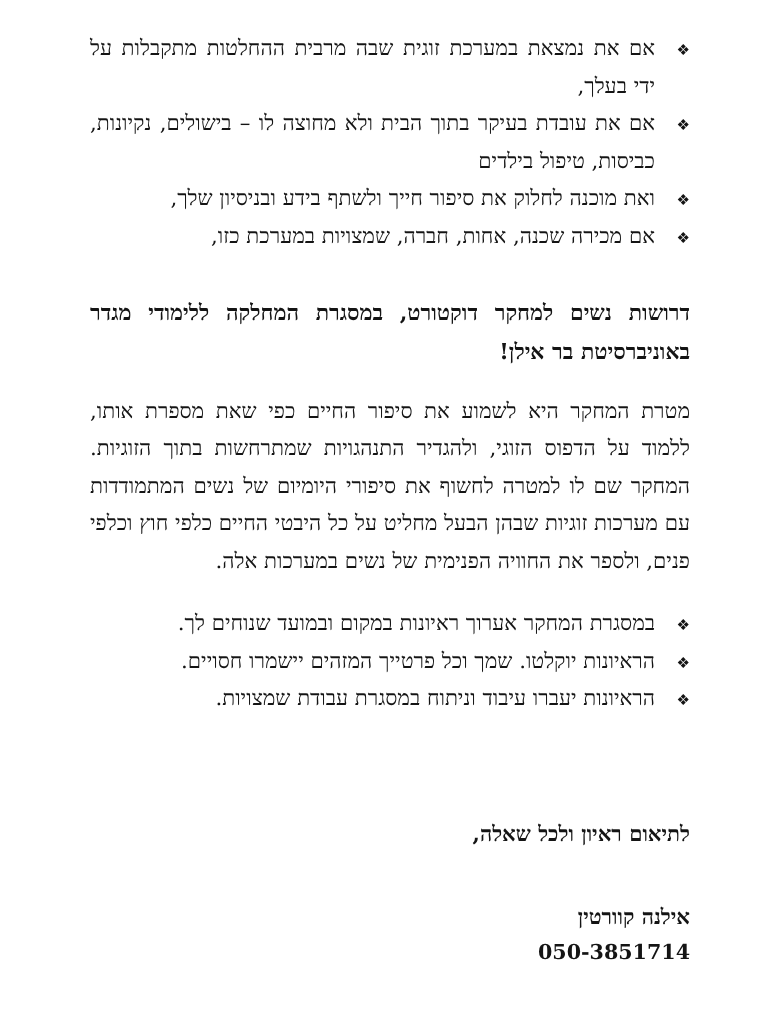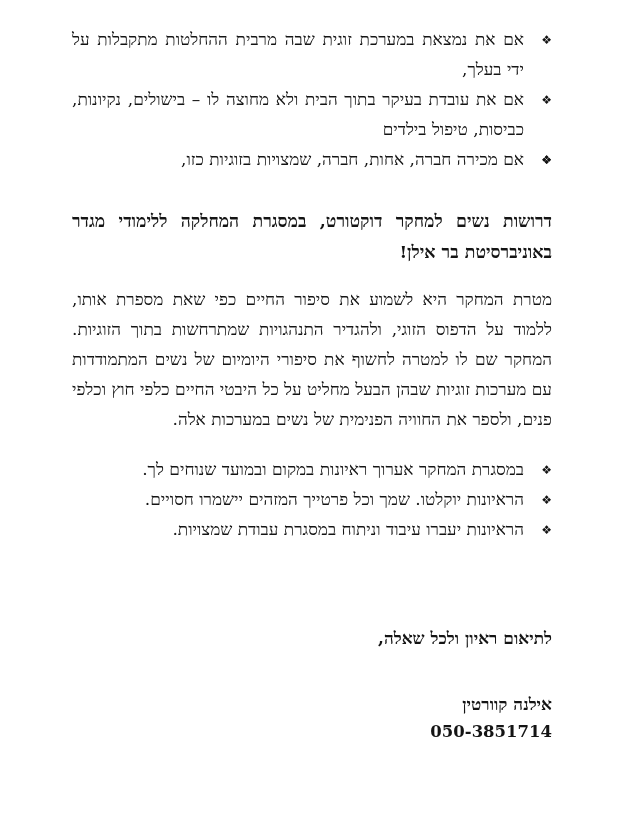--- a/index.html
+++ b/index.html
@@ -107,24 +107,25 @@
     <li class="bullet-item">
       <span class="bullet">❖</span>
       <span>אם את נמצאת במערכת זוגית שבה מרבית ההחלטות מתקבלות על ידי בעלך,</span>
     </li>
     <li class="bullet-item">
       <span class="bullet">❖</span>
       <span>אם את עובדת בעיקר בתוך הבית ולא מחוצה לו – בישולים, נקיונות, כביסות, טיפול בילדים</span>
     </li>
     <li class="bullet-item">
       <span class="bullet">❖</span>
+      <span>ואת מוכנה לחלוק את סיפור חייך ולשתף בידע ובניסיון שלך,</span>
     </li>
     <li class="bullet-item">
       <span class="bullet">❖</span>
-      <span>אם מכירה חברה, אחות, חברה, שמצויות בזוגיות כזו,</span>
+      <span>אם מכירה שכנה, אחות, חברה, שמצויות במערכת כזו,</span>
     </li>
   </ul>
 
   <p class="headline">דרושות נשים למחקר דוקטורט, במסגרת המחלקה ללימודי מגדר באוניברסיטת בר אילן!</p>
 
   <p class="body-paragraph">מטרת המחקר היא לשמוע את סיפור החיים כפי שאת מספרת אותו, ללמוד על הדפוס הזוגי, ולהגדיר התנהגויות שמתרחשות בתוך הזוגיות. המחקר שם לו למטרה לחשוף את סיפורי היומיום של נשים המתמודדות עם מערכות זוגיות שבהן הבעל מחליט על כל היבטי החיים כלפי חוץ וכלפי פנים, ולספר את החוויה הפנימית של נשים במערכות אלה.</p>
 
   <ul class="bullet-list details-list">
     <li class="bullet-item">
       <span class="bullet">❖</span>

